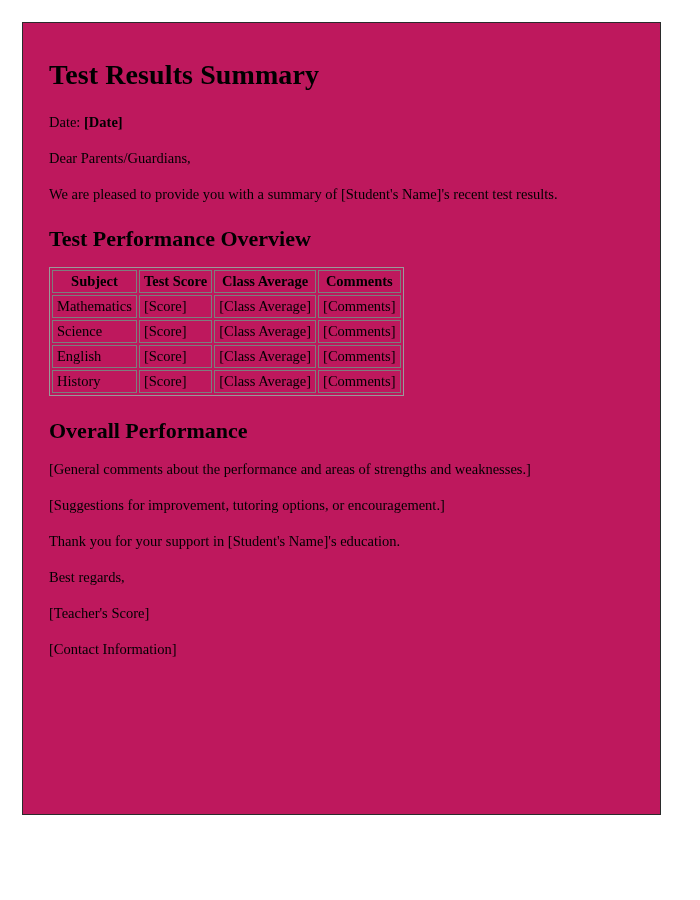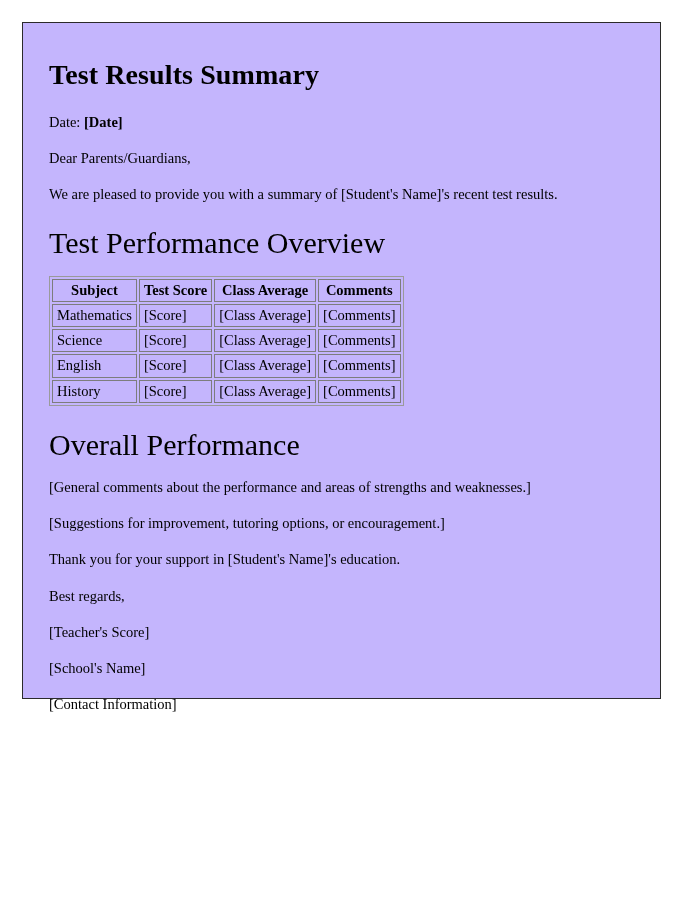--- a/index.html
+++ b/index.html
@@ -12,40 +12,40 @@
     height: 900px;
     overflow: hidden;
     font-family: "Liberation Serif", "DejaVu Serif", serif;
     color: #000000;
   }
   .page-frame {
     position: absolute;
     left: 22px;
     top: 22px;
     width: 639px;
-    height: 677px;
+    height: 793px;
     border: 1px solid #2b2b2b;
     box-sizing: border-box;
-    background: #c4b5fd;
+    background: #be185d;
   }
   .page-body {
     padding: 24px 26px 0 26px;
   }
   h1.doc-title {
     font-family: "Liberation Serif", "DejaVu Serif", serif;
     font-size: 28px;
     font-weight: bold;
     margin: 12px 0 22px 0;
     line-height: 1.15;
     letter-spacing: 0.1px;
   }
   h2.section-heading {
     font-family: "Liberation Serif", "DejaVu Serif", serif;
-    font-size: 30px;
-    font-weight: normal;
+    font-size: 22px;
+    font-weight: bold;
     margin: 22px 0 16px 0;
     line-height: 1.15;
   }
   p.para {
     font-size: 14.5px;
     line-height: 1.25;
     margin: 0 0 18px 0;
   }
   .bold-inline {
     font-weight: bold;
@@ -136,18 +136,17 @@
 
 
     <p class="para">[Suggestions for improvement, tutoring options, or encouragement.]</p>
 
     <p class="para">Thank you for your support in [Student's Name]'s education.</p>
 
     <p class="para">Best regards,</p>
 
     <p class="para">[Teacher's Score]</p>
 
-    <p class="para">[School's Name]</p>
 
     <p class="para">[Contact Information]</p>
 
   </div>
 </div>
 
 </body></html>

